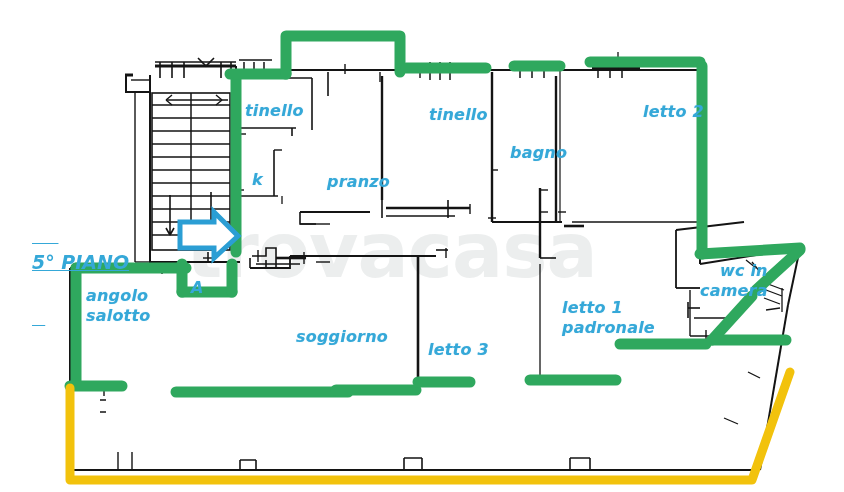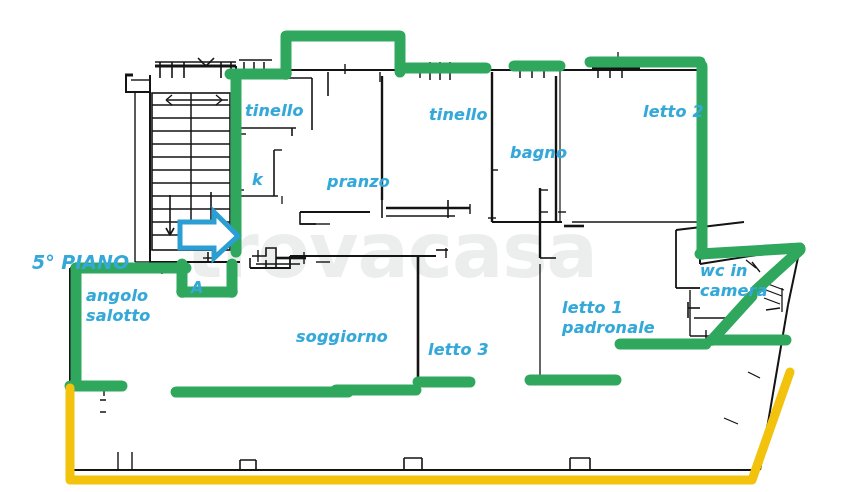--- a/index.html
+++ b/index.html
@@ -36,20 +36,21 @@
   .room-label.small { font-size: 16px; }
   .floor-note {
     position: absolute;
     color: #35a8d8;
     font-family: "DejaVu Sans", sans-serif;
     font-weight: bold;
     font-style: italic;
     font-size: 19px;
     line-height: 1.45;
     white-space: pre;
+    text-decoration: underline;
   }
   .watermark {
     position: absolute;
     left: 186px;
     top: 206px;
     font-family: "DejaVu Sans", sans-serif;
     font-size: 76px;
     font-weight: bold;
     letter-spacing: -1px;
     color: rgba(160,170,168,0.20);
@@ -263,17 +264,17 @@
       <div class="room-label" style="left: 429px; top: 105px;">tinello</div>
       <div class="room-label" style="left: 510px; top: 143px; text-align: right;">bagno</div>
       <div class="room-label" style="left: 643px; top: 102px;">letto 2</div>
       <div class="room-label" style="left: 86px; top: 286px;">angolo
 salotto</div>
       <div class="room-label small" style="left: 191px; top: 278px;">A</div>
       <div class="room-label" style="left: 296px; top: 327px;">soggiorno</div>
       <div class="room-label" style="left: 428px; top: 340px;">letto 3</div>
       <div class="room-label" style="left: 562px; top: 298px;">letto 1
 padronale</div>
-      <div class="room-label" style="left: 700px; top: 261px;">wc in
+      <div class="room-label" style="left: 700px; top: 261px; text-align: right;">wc in
 camera</div>
     </div>
 
 </div>
 
 </body></html>

